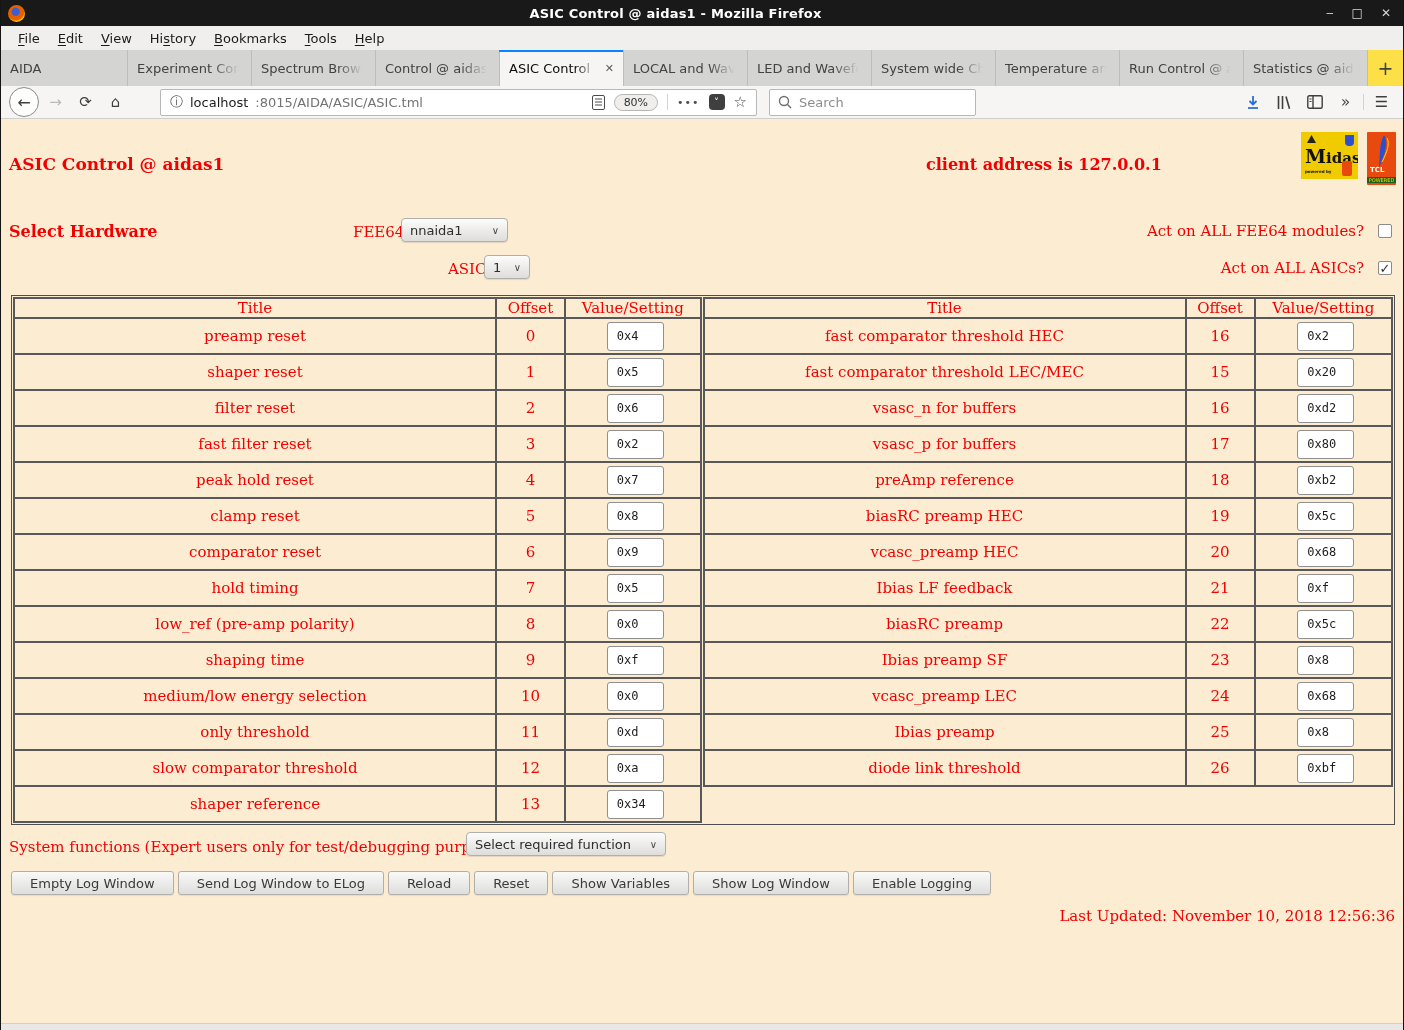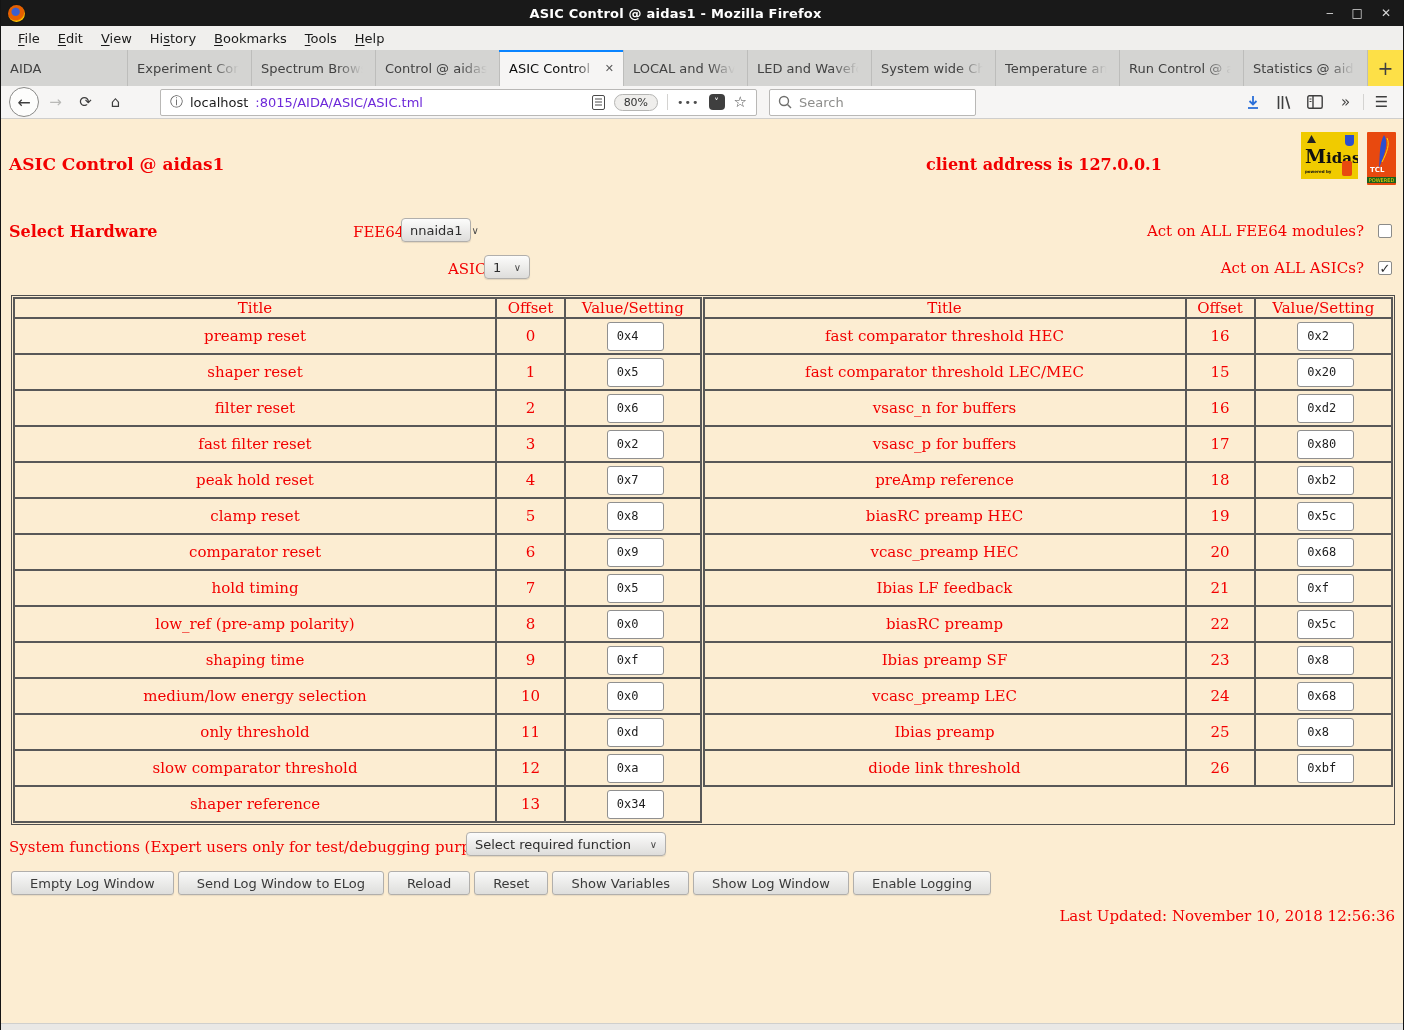--- a/index.html
+++ b/index.html
@@ -35,21 +35,21 @@
   .newtab{width:35px;display:flex;align-items:center;justify-content:center;font-size:19px;color:#3f3f3f;}
 
   
   .navbar{height:33px;background:#f6f5f4;display:flex;align-items:center;padding:0 8px;gap:3px;border-bottom:1px solid var(--chrome-border);flex:0 0 auto;}
   .nav-btn{width:27px;height:27px;display:flex;align-items:center;justify-content:center;color:#3e3e3e;font-size:15px;flex:0 0 auto;}
   .back-btn{width:30px;height:30px;border:1px solid #8a8a88;border-radius:50%;background:#fdfdfc;font-size:16px;}
   .fwd-btn{color:#b9b9b7;}
   .urlbar{width:597px;height:27px;background:#fff;border:1px solid #b9b8b6;border-radius:2px;display:flex;align-items:center;padding:0 9px;gap:7px;margin-left:28px;flex:0 0 auto;font-size:13px;}
   .info-icon{color:#5c5c5c;font-size:13px;}
   .url-host{color:#1b1b1b;}
-  .url-path{color:#6d28d9;flex:1;white-space:nowrap;overflow:hidden;}
+  .url-path{color:#737373;flex:1;white-space:nowrap;overflow:hidden;}
   .zoom-pill{border:1px solid #b5b5b3;border-radius:10px;background:#efeeec;font-size:11px;padding:1px 9px;color:#333;flex:0 0 auto;}
   .url-right{display:flex;align-items:center;gap:9px;color:#4c4c4c;}
   .sep{width:1px;height:16px;background:#d4d3d1;}
   .pocket{width:16px;height:16px;border-radius:4px;background:#3f3f3f;color:#fff;font-size:10px;display:flex;align-items:center;justify-content:center;}
   .star{font-size:15px;color:#4c4c4c;}
   .searchbar{width:207px;height:27px;background:#fff;border:1px solid #b9b8b6;border-radius:2px;display:flex;align-items:center;padding:0 8px;gap:7px;margin-left:9px;flex:0 0 auto;}
   .search-ph{color:#8d8d8b;font-size:13px;}
   .nav-right{display:flex;align-items:center;gap:4px;margin-left:auto;}
   .dl-icon{color:#2b6fd9;}
   .chev2{font-size:15px;color:#3e3e3e;}
@@ -69,21 +69,21 @@
   .midas-shield{position:absolute;right:4px;top:3px;width:9px;height:11px;background:#2b4fd0;border-radius:0 0 4px 4px;}
   .midas-dot{position:absolute;left:6px;top:3px;width:9px;height:8px;background:#222;clip-path:polygon(50% 0,100% 100%,0 100%);}
   .midas-mini{position:absolute;right:6px;bottom:3px;width:10px;height:15px;background:#e8490f;border-radius:2px;}
   .tcl-logo{width:29px;height:53px;background:#e8490f;position:relative;overflow:hidden;border-radius:1px;}
   .tcl-feather{position:absolute;left:4px;top:2px;}
   .tcl-text{position:absolute;left:3px;bottom:11px;color:#fff;font-size:7px;font-weight:bold;font-family:"DejaVu Sans",sans-serif;}
   .tcl-sub{position:absolute;left:0;bottom:2px;width:100%;background:#1c5f1c;color:#ffd900;font-size:5px;text-align:center;font-family:"DejaVu Sans",sans-serif;}
 
   .hw-label{position:absolute;left:8px;top:103px;font-size:16px;font-weight:bold;}
   .fee64-label{position:absolute;left:352px;top:104px;font-size:15px;}
-  .fee64-select{position:absolute;left:400px;top:99px;width:70px;}
+  .fee64-select{position:absolute;left:400px;top:99px;width:107px;}
   .asic-label{position:absolute;left:447px;top:141px;font-size:15px;}
   .asic-select{position:absolute;left:483px;top:136px;width:46px;}
   .act-fee64{position:absolute;right:11px;top:103px;}
   .act-asics{position:absolute;right:11px;top:140px;}
   .act-row{display:flex;align-items:center;gap:14px;font-size:15px;}
   .checkbox{width:14px;height:14px;background:#fff;border:1px solid #8b8b89;border-radius:2px;display:flex;align-items:center;justify-content:center;font-size:13px;font-weight:bold;color:#2d2d2d;font-family:"DejaVu Sans",sans-serif;line-height:1;}
 
   .gtk-select{display:inline-flex;align-items:center;justify-content:space-between;gap:9px;height:24px;padding:0 8px;background:linear-gradient(#fcfcfb,#dedddb);border:1px solid #b1afac;border-radius:4px;font-family:"DejaVu Sans",sans-serif;font-size:13px;color:#2d2d2d;box-shadow:0 1px 1px rgba(0,0,0,.1);}
   .gtk-select .chev{font-size:10px;color:#4a4a4a;}
 

